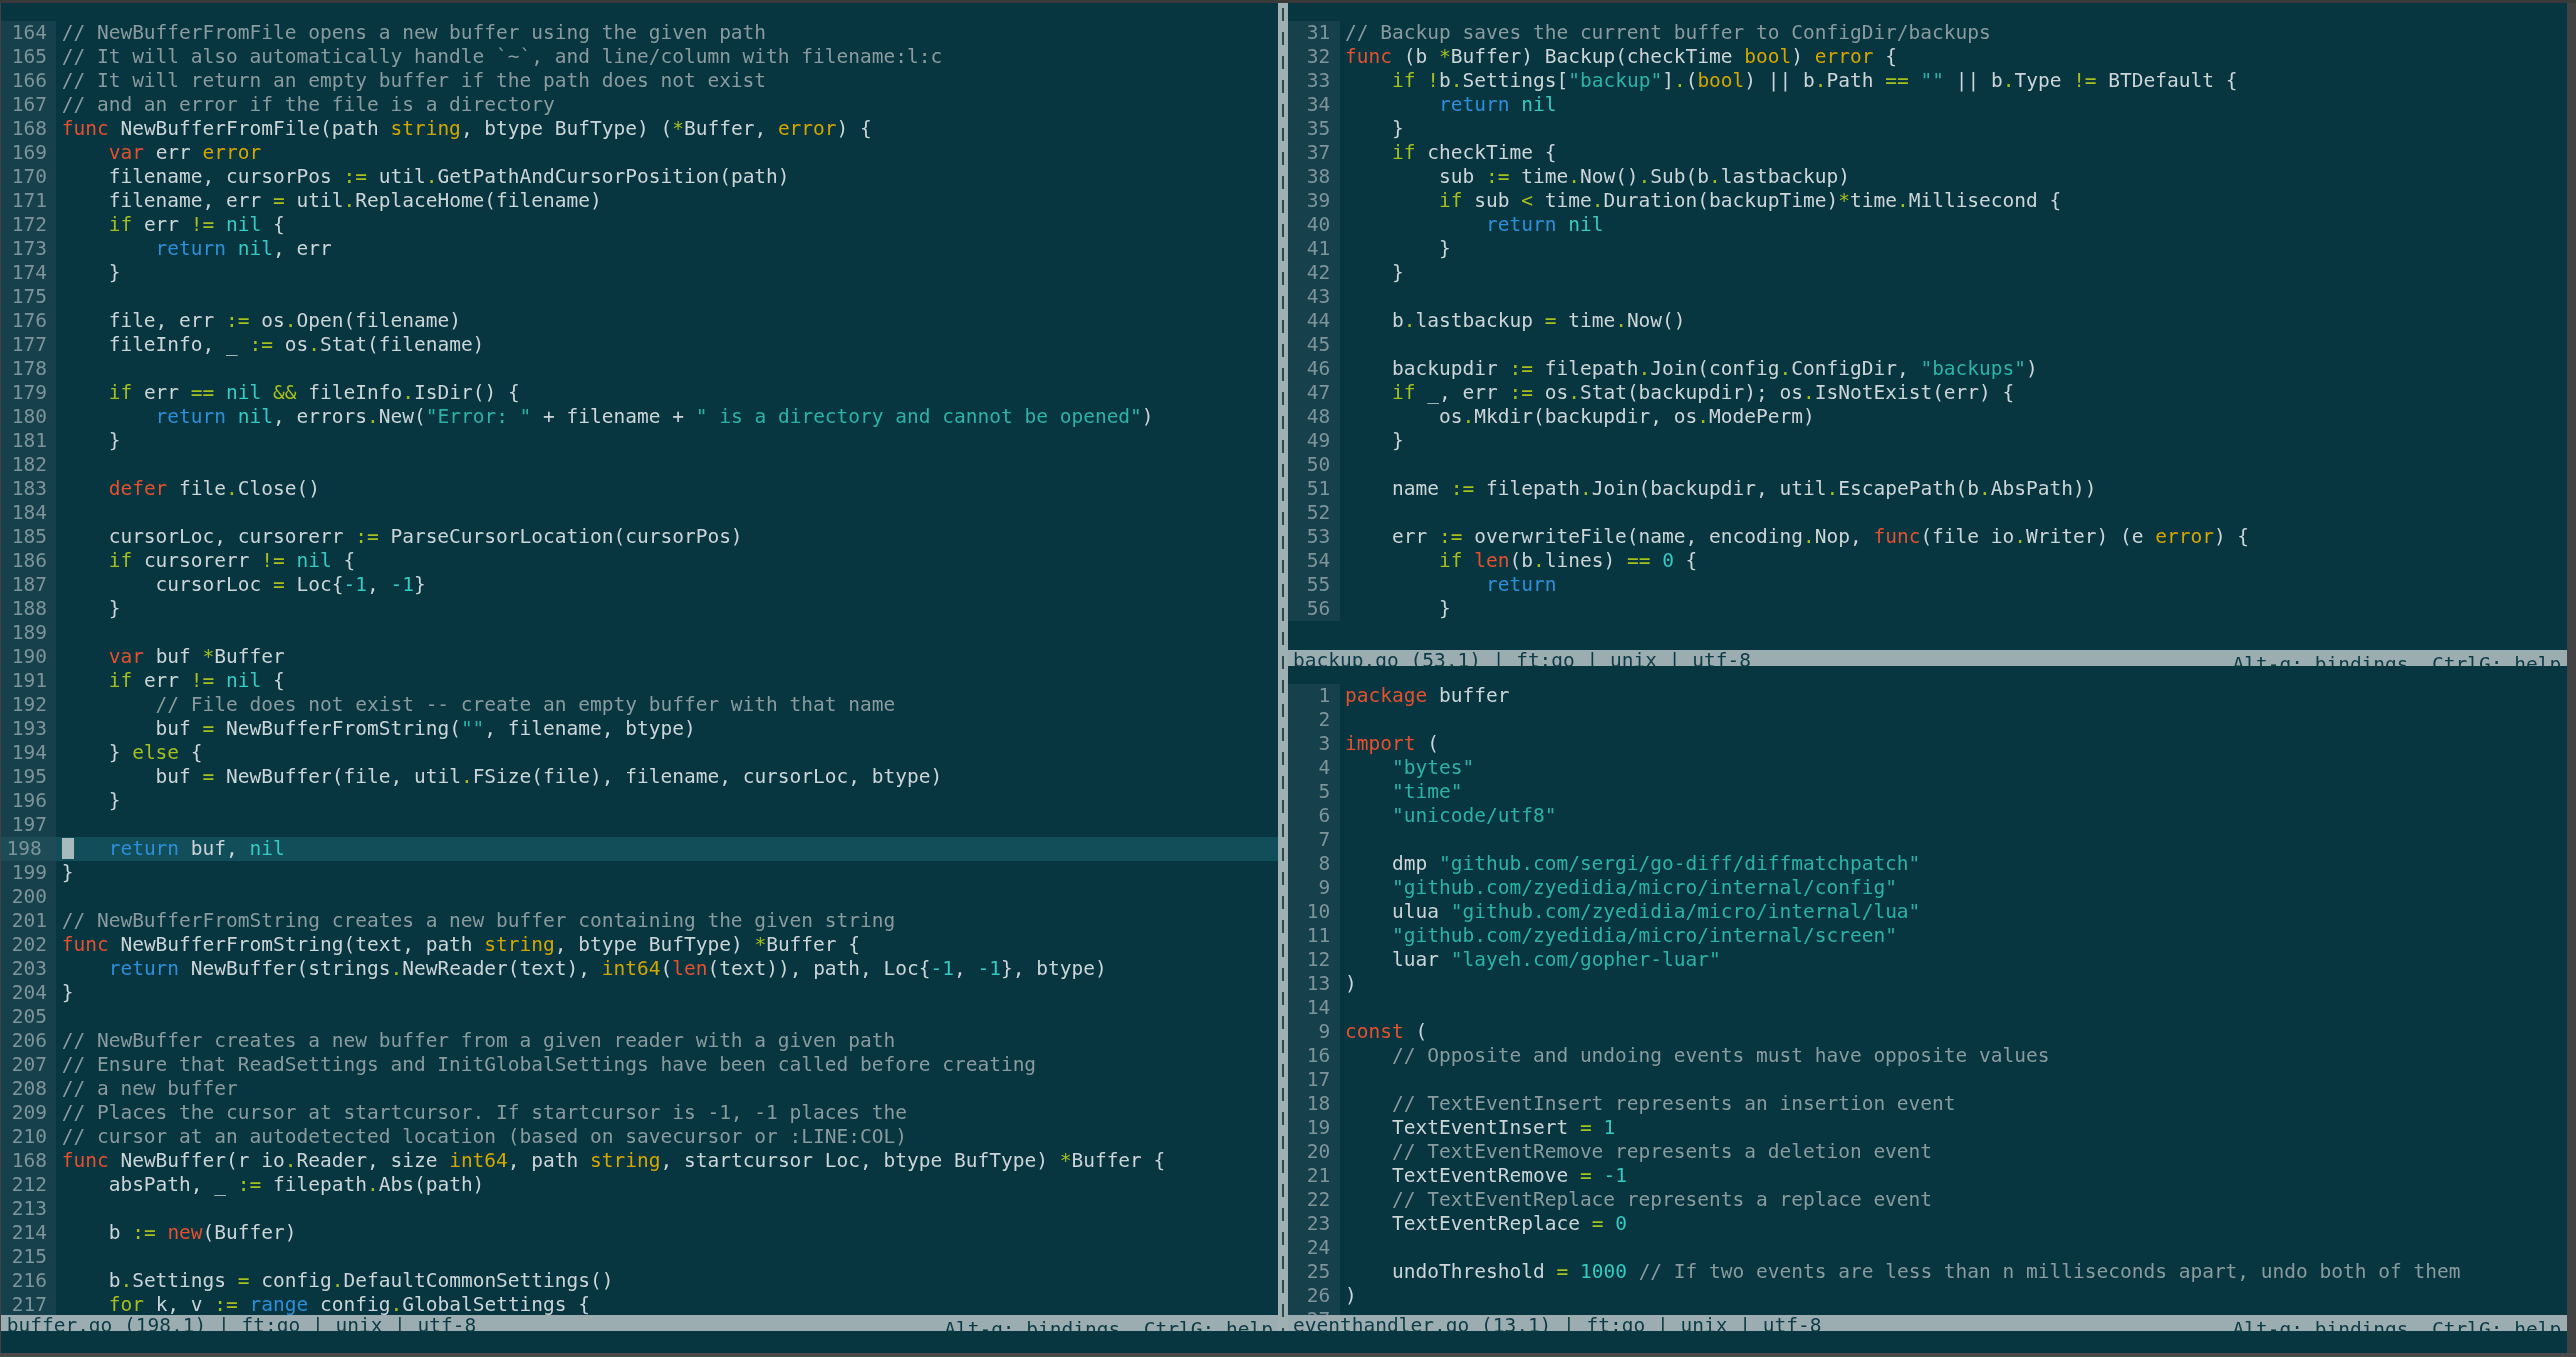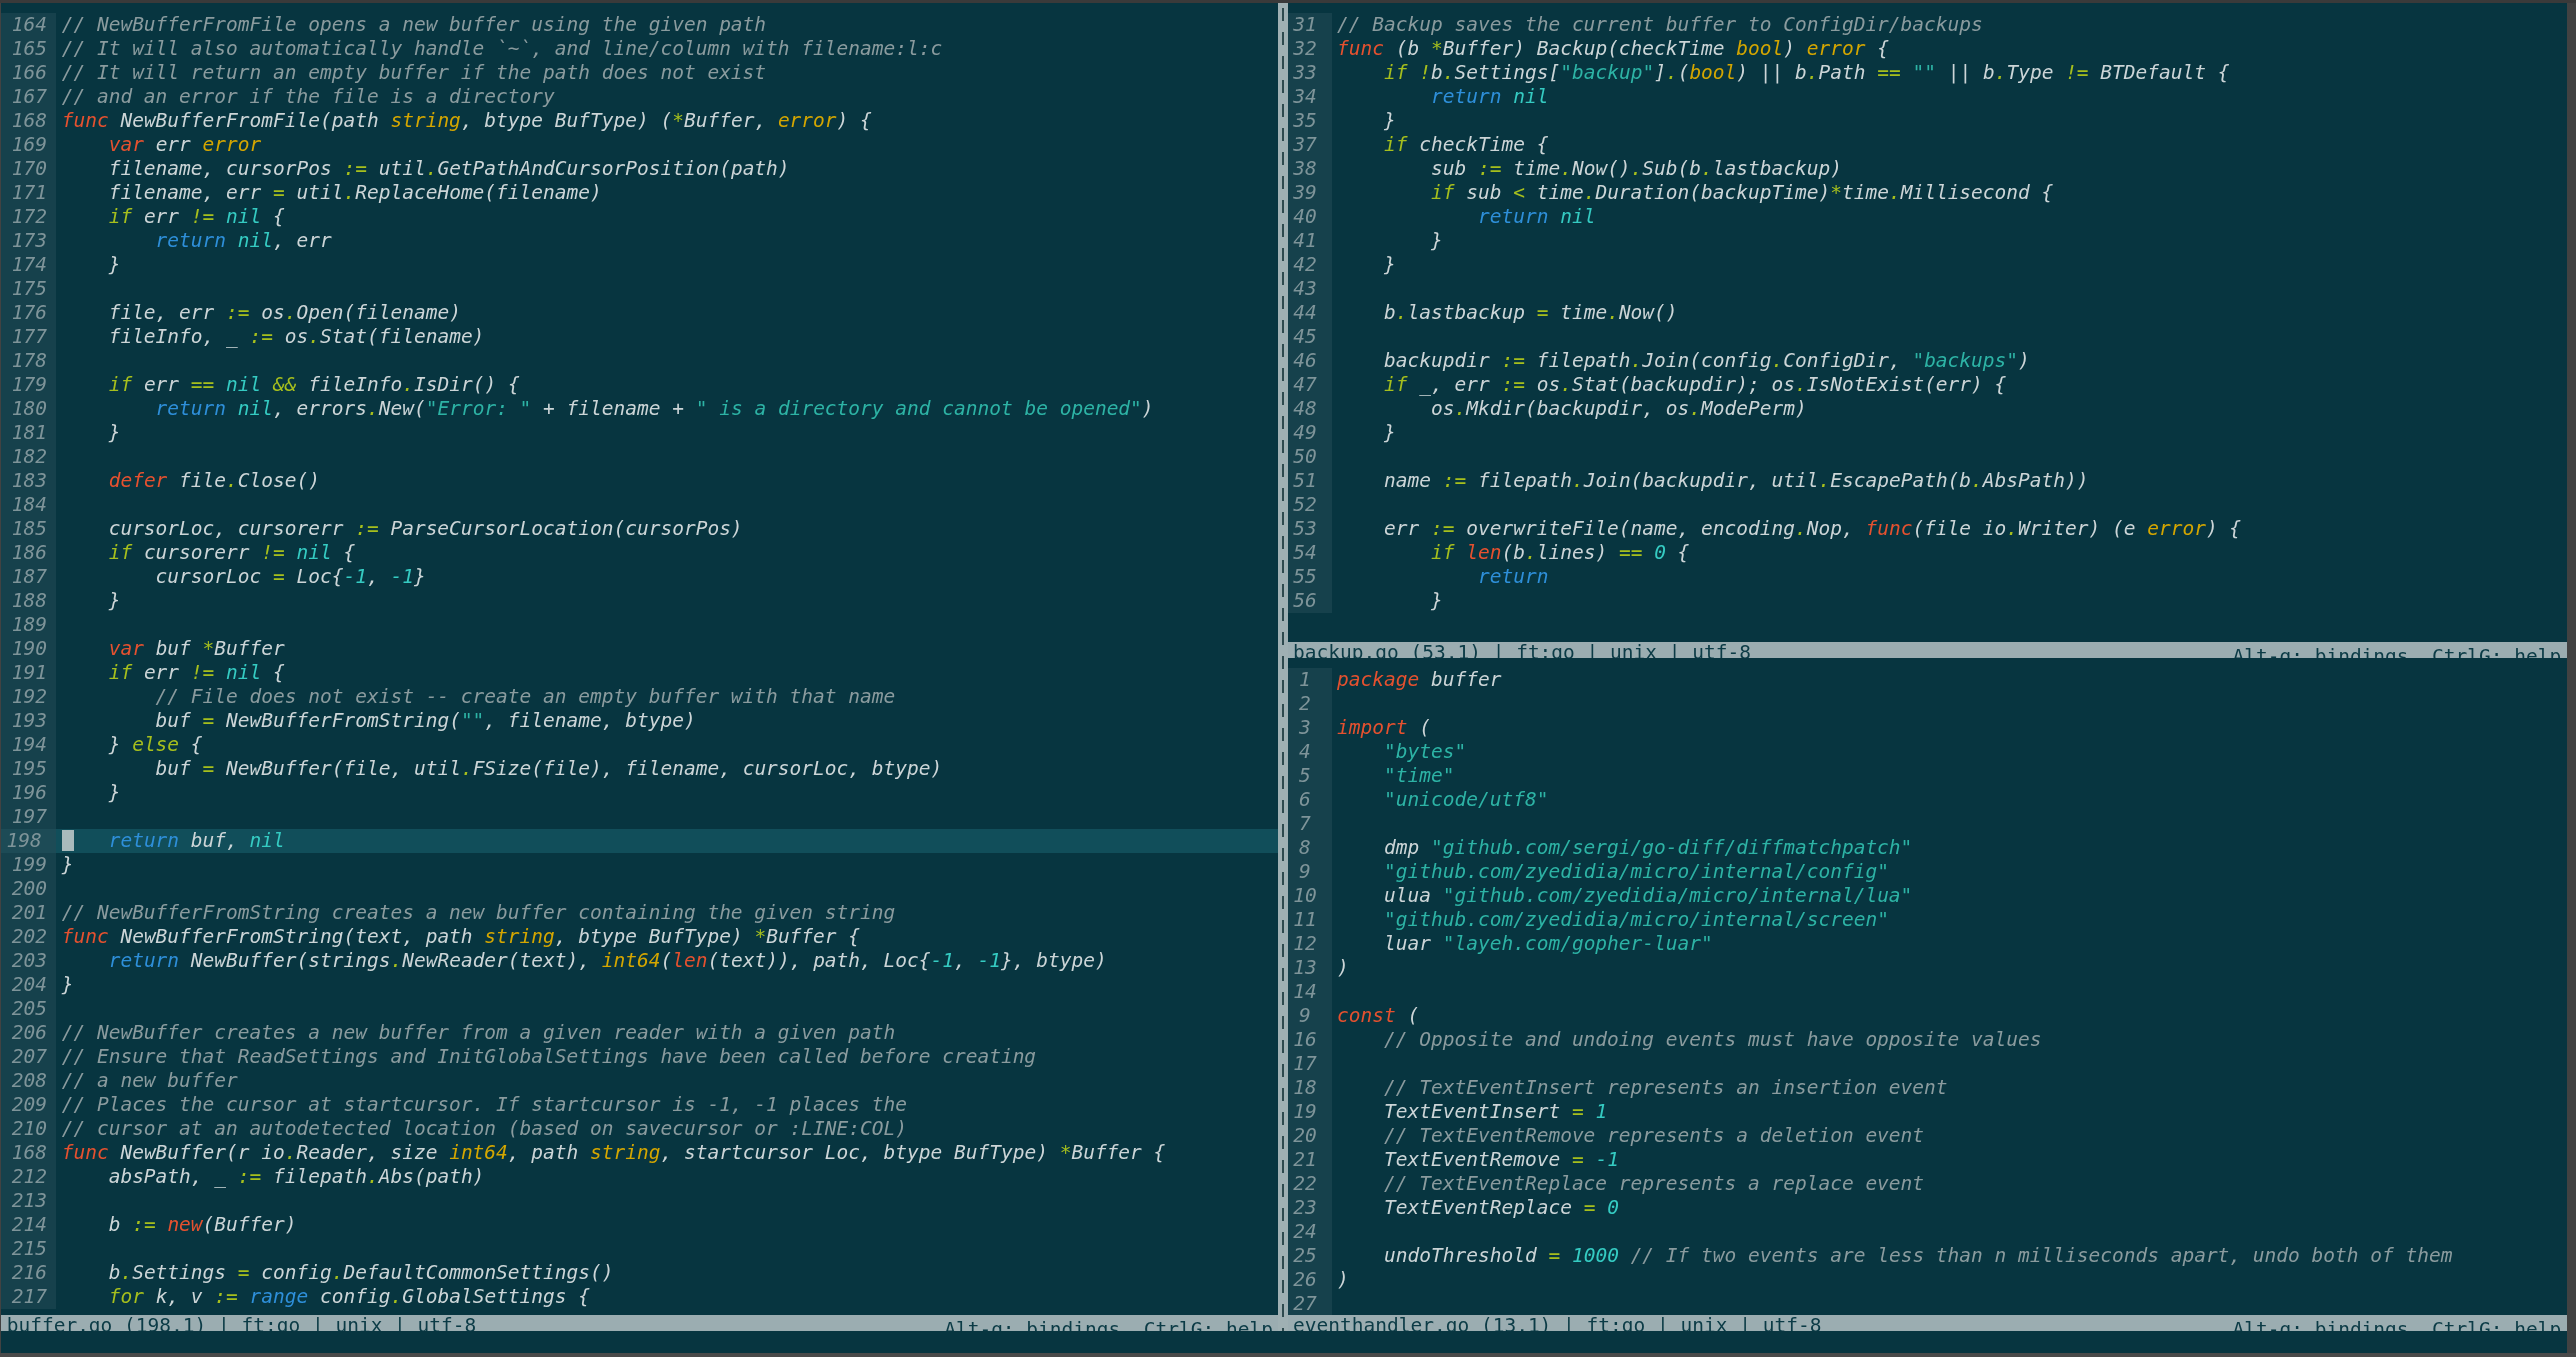--- a/index.html
+++ b/index.html
@@ -12,36 +12,36 @@
   .frame-top{position:absolute;left:0;top:0;right:0;height:2.7px;background:var(--frame-top);}
   .frame-bottom{position:absolute;left:0;bottom:0;right:0;height:5.4px;background:var(--frame-bottom);}
   .terminal{
     position:absolute;left:1.3px;top:2.7px;right:9.4px;bottom:5.4px;
     background:var(--code-bg);
   }
   .main-row{position:absolute;left:0;top:0;right:0;bottom:22px;display:flex;}
   .pane{display:flex;flex-direction:column;min-height:0;min-width:0;}
   .pane-left{width:1277px;flex:none;}
   .right-col{flex:1;display:flex;flex-direction:column;min-width:0;}
-  .code-view{flex:1;overflow:hidden;padding-top:10px;background:var(--code-bg);font-style:italic;}
+  .code-view{flex:1;overflow:hidden;padding-top:18px;background:var(--code-bg);}
   .pane-backup .code-view{flex:none;height:629px;}
   .pane-event{flex:1;}
   .divider{width:9.4px;flex:none;background:var(--divider-bg);position:relative;}
   .divider .ticks{
     position:absolute;left:3.4px;top:0;bottom:0;width:2.7px;
     background:repeating-linear-gradient(to bottom,
       transparent 0 4.7px, var(--divider-tick) 4.7px 18px, transparent 18px 24px);
   }
   .code-line{display:flex;height:24px;flex:none;}
   .gutter-cell{
     flex:none;box-sizing:border-box;text-align:right;padding-right:9.4px;
     background:var(--gutter-bg);color:var(--gutter-fg);
   }
   .pane-left .gutter-cell{width:55px;}
-  .right-col .gutter-cell{width:44px;text-align:center;}
+  .right-col .gutter-cell{width:52px;}
   .code-cell{flex:1;white-space:pre;position:relative;padding-left:5.4px;color:var(--default-fg);min-width:0;}
   .code-line.current .code-cell{background:var(--cursor-line-bg);}
   .code-line.current .gutter-cell{background:var(--current-gutter-bg);text-align:center;}
   .cursor-block{position:absolute;left:5.4px;top:1.3px;width:12px;height:21px;background:var(--cursor-block);}
   .tok-d{color:var(--default-fg);}
   .tok-c{color:var(--comment);}
   .tok-k{color:var(--keyword);}
   .tok-f{color:var(--control);}
   .tok-t{color:var(--type);}
   .tok-r{color:var(--flow-return);}

